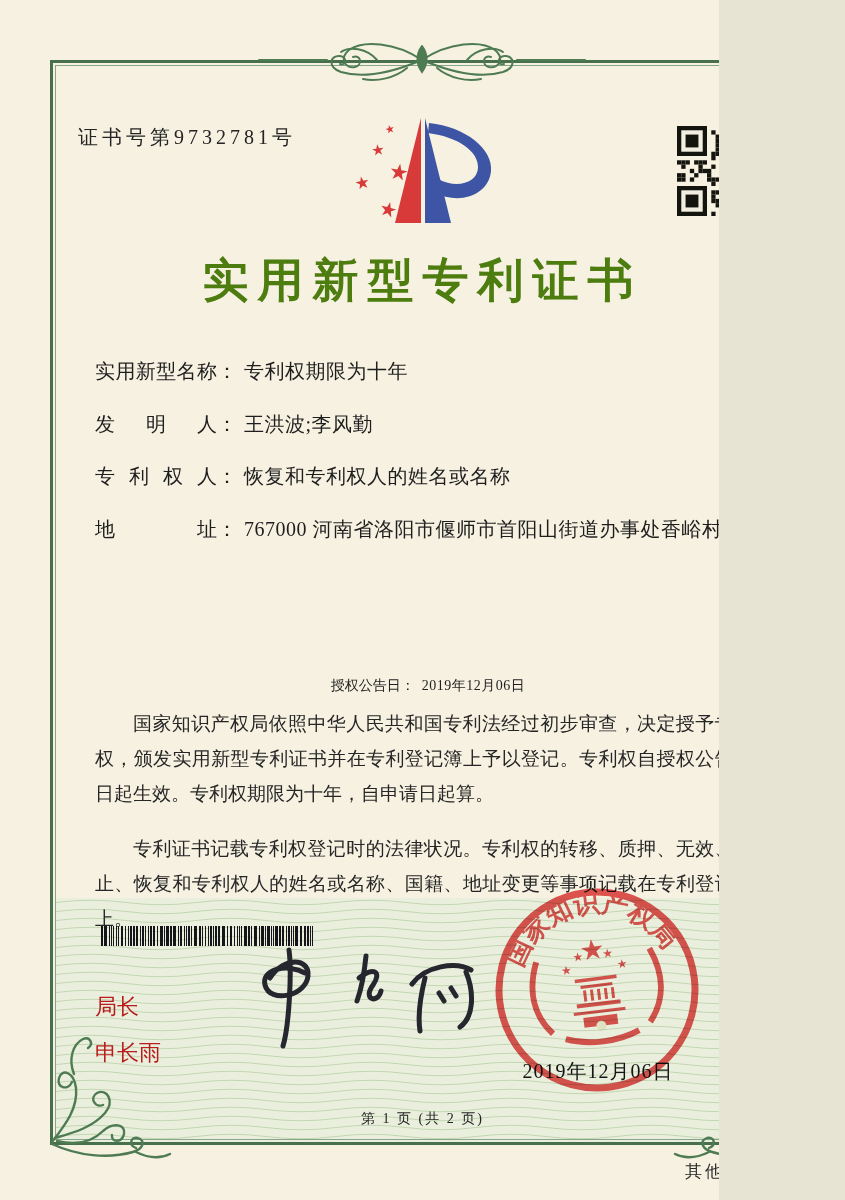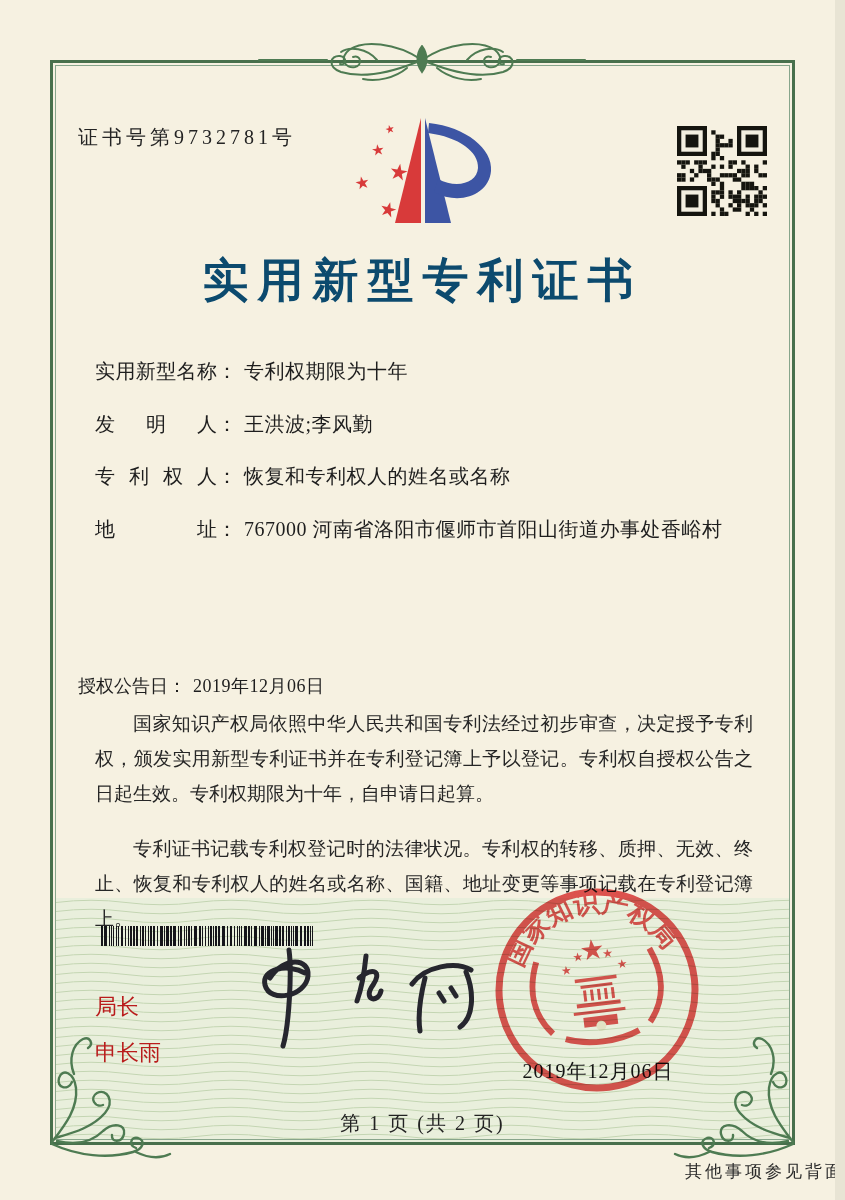--- a/index.html
+++ b/index.html
@@ -1,17 +1,17 @@
 <!DOCTYPE html>
 <html><head>
 <meta charset="utf-8">
 <style>
   html,body{margin:0;padding:0;background:#e8e4d4;}
   .page{
-    position:relative; width:835px; height:1200px; overflow:hidden;
+    position:relative; width:719px; height:1200px; overflow:hidden;
     background:#f6f1e1;
     font-family:"Liberation Serif","DejaVu Serif",serif;
     color:#1e1e1e;
   }
   
   .frame-outer{
     position:absolute; left:50px; top:60px; width:745px; height:1085px;
     border:3px solid #48704c; box-sizing:border-box;
   }
   .frame-inner{
@@ -26,33 +26,33 @@
   
   .cert-no{
     position:absolute; left:78px; top:124px;
     font-size:20px; letter-spacing:4px; color:#242424;
   }
   .logo{ position:absolute; left:350px; top:110px; }
   .qr{ position:absolute; left:677px; top:126px; }
   .title{
     position:absolute; left:0; top:250px; width:845px; margin:0;
     text-align:center; font-size:46px; font-weight:700; letter-spacing:9px;
-    color:#0c4a6e;
+    color:#4d7c0f;
   }
   
   .fields{ position:absolute; left:95px; top:356px; width:670px; font-size:20px; }
   .frow{ height:52.5px; line-height:30px; white-space:nowrap; }
   .flabel{
     display:inline-block; width:122px; text-align:justify; text-align-last:justify;
     vertical-align:top;
   }
   .fvalue{ margin-left:7px; letter-spacing:0.5px; }
   .grant-row{
     position:absolute; left:78px; top:671px; width:700px;
-    font-size:18px; line-height:30px; white-space:nowrap;
+    font-size:14px; line-height:30px; white-space:nowrap;text-align:center;
   }
   .grant-pair2{ position:absolute; left:275px; top:0; }
   
   .body-text{ position:absolute; left:95px; top:706px; width:658px; }
   .body-text p{
     margin:0; font-size:19px; line-height:35px; text-align:justify;
     text-indent:2em; color:#262626;font-family:Liberation Serif, serif;
   }
   .body-text p + p{ margin-top:20px; }
   
@@ -62,21 +62,21 @@
   .seal{
     position:absolute; left:492px; top:885px;
     transform:rotate(-7deg); mix-blend-mode:multiply; opacity:0.9;
   }
   .seal-date{
     position:absolute; left:498px; top:1058px; width:200px; text-align:center;
     font-size:20px; letter-spacing:1px; color:#141414;
   }
   .page-info{
     position:absolute; left:50px; top:1110px; width:745px; text-align:center;
-    font-size:20px; letter-spacing:2px; color:#222;
+    font-size:14px; letter-spacing:2px; color:#222;
   }
   .footer-note{
     position:absolute; left:0; top:1160px; width:845px; text-align:right;
     font-size:17px; letter-spacing:3px; color:#2a2a2a;
   }
 </style>
 </head>
 <body>
 
 <div class="page">

